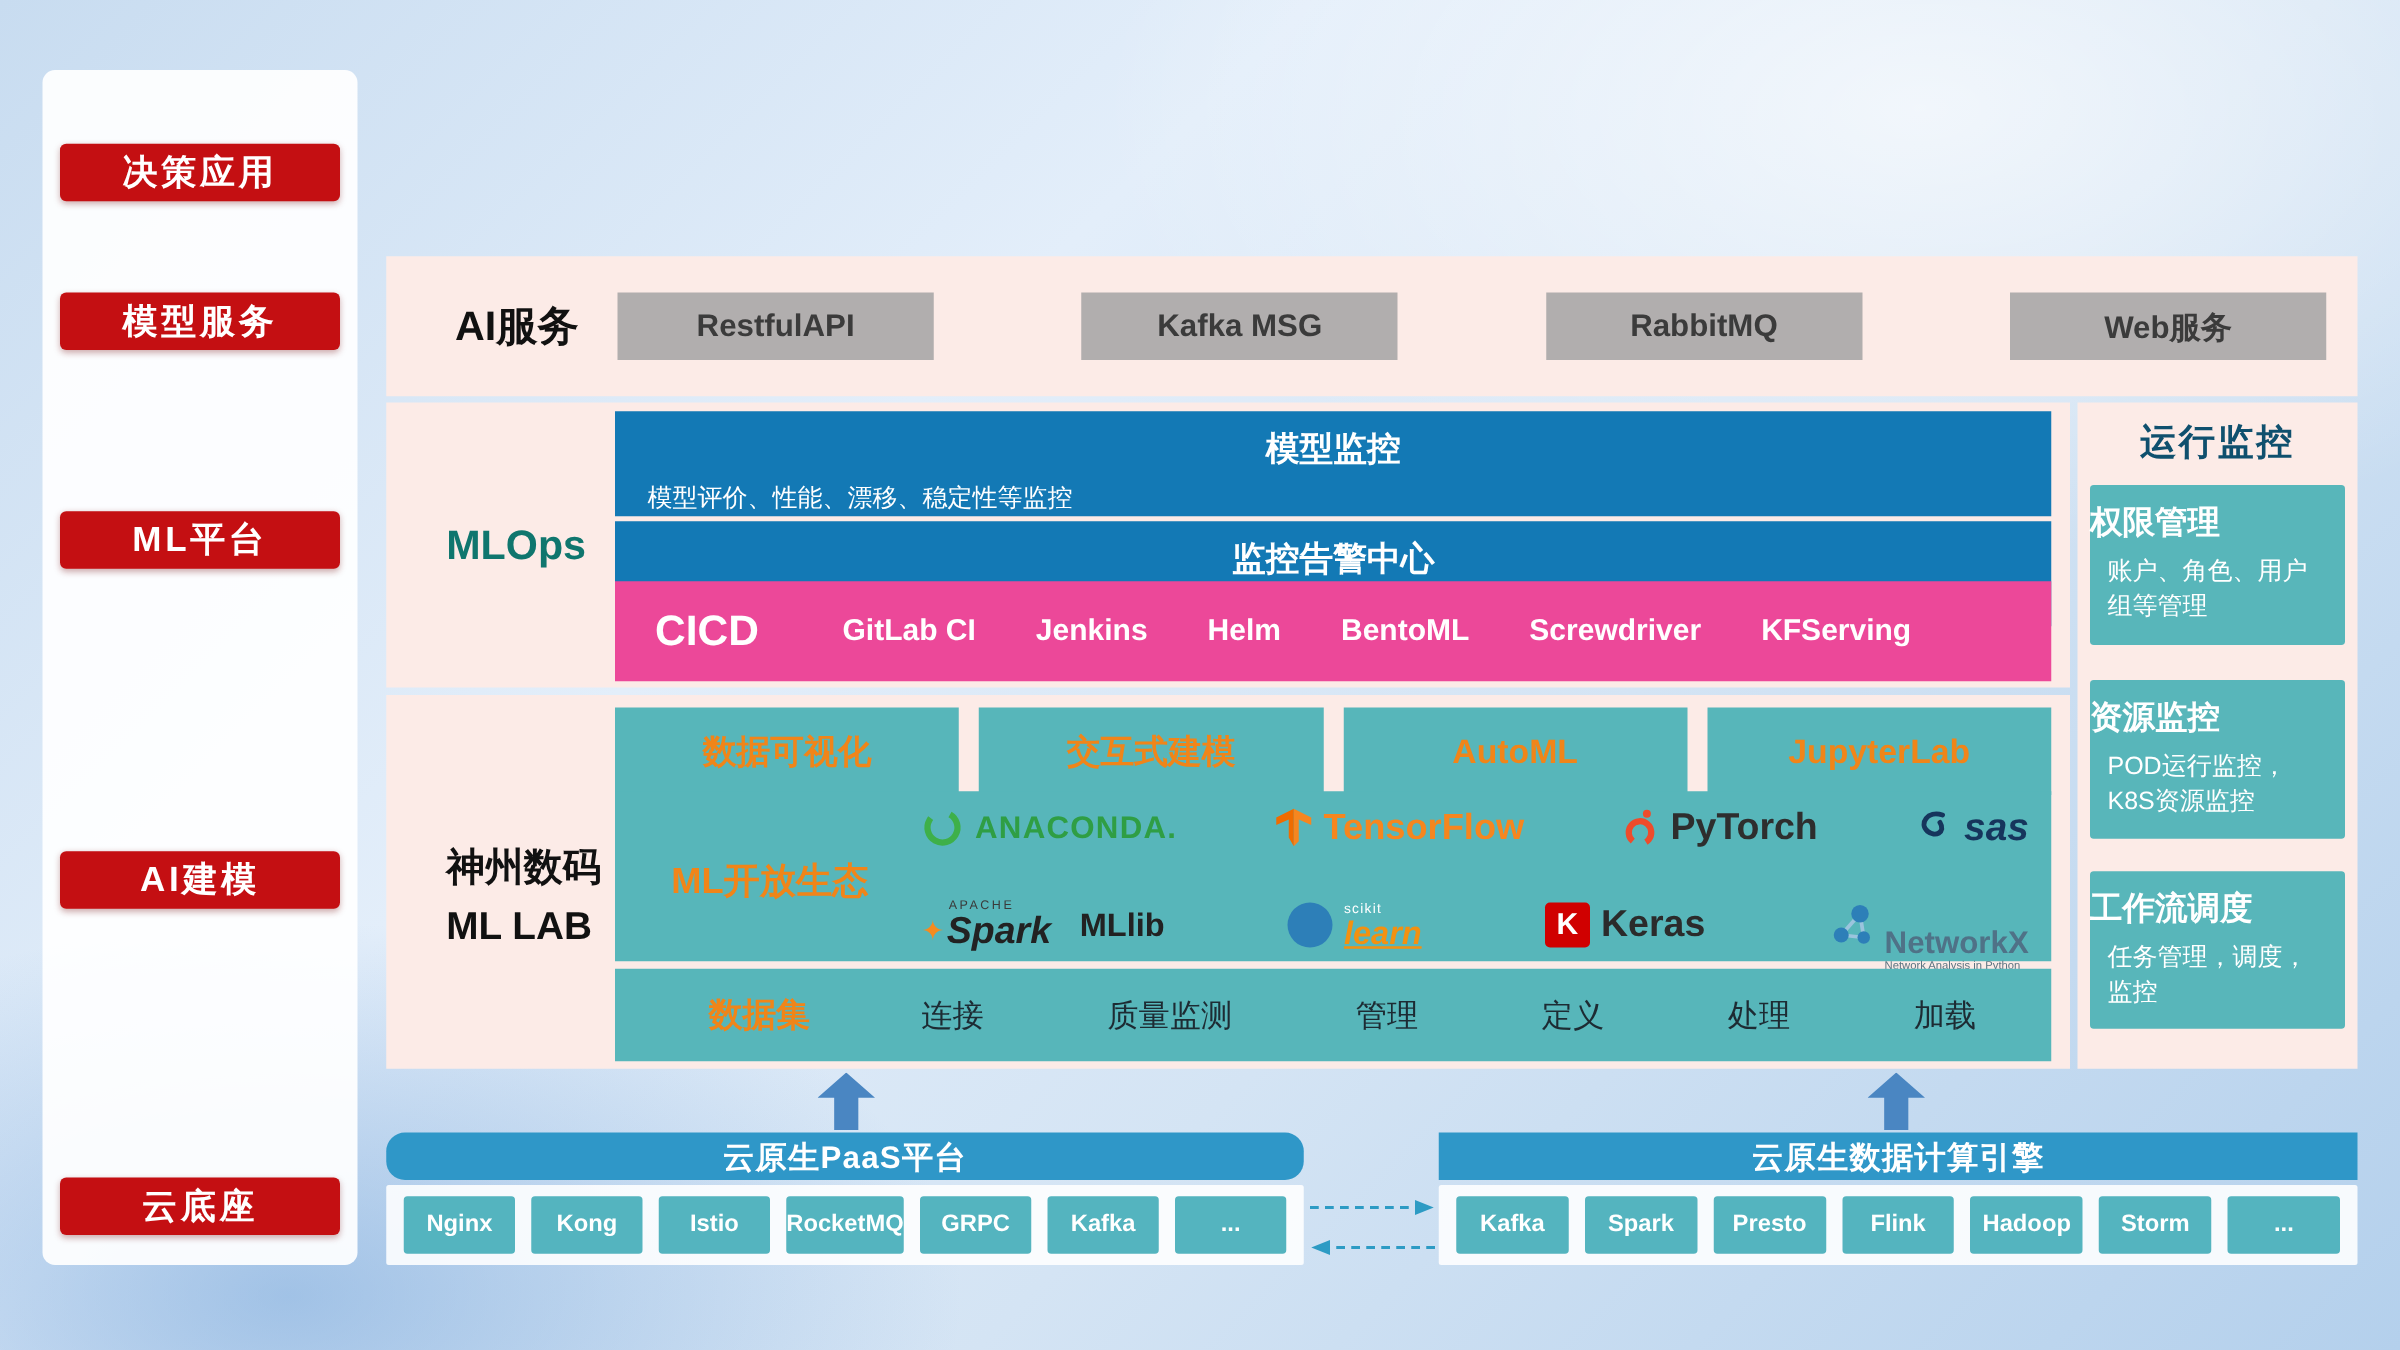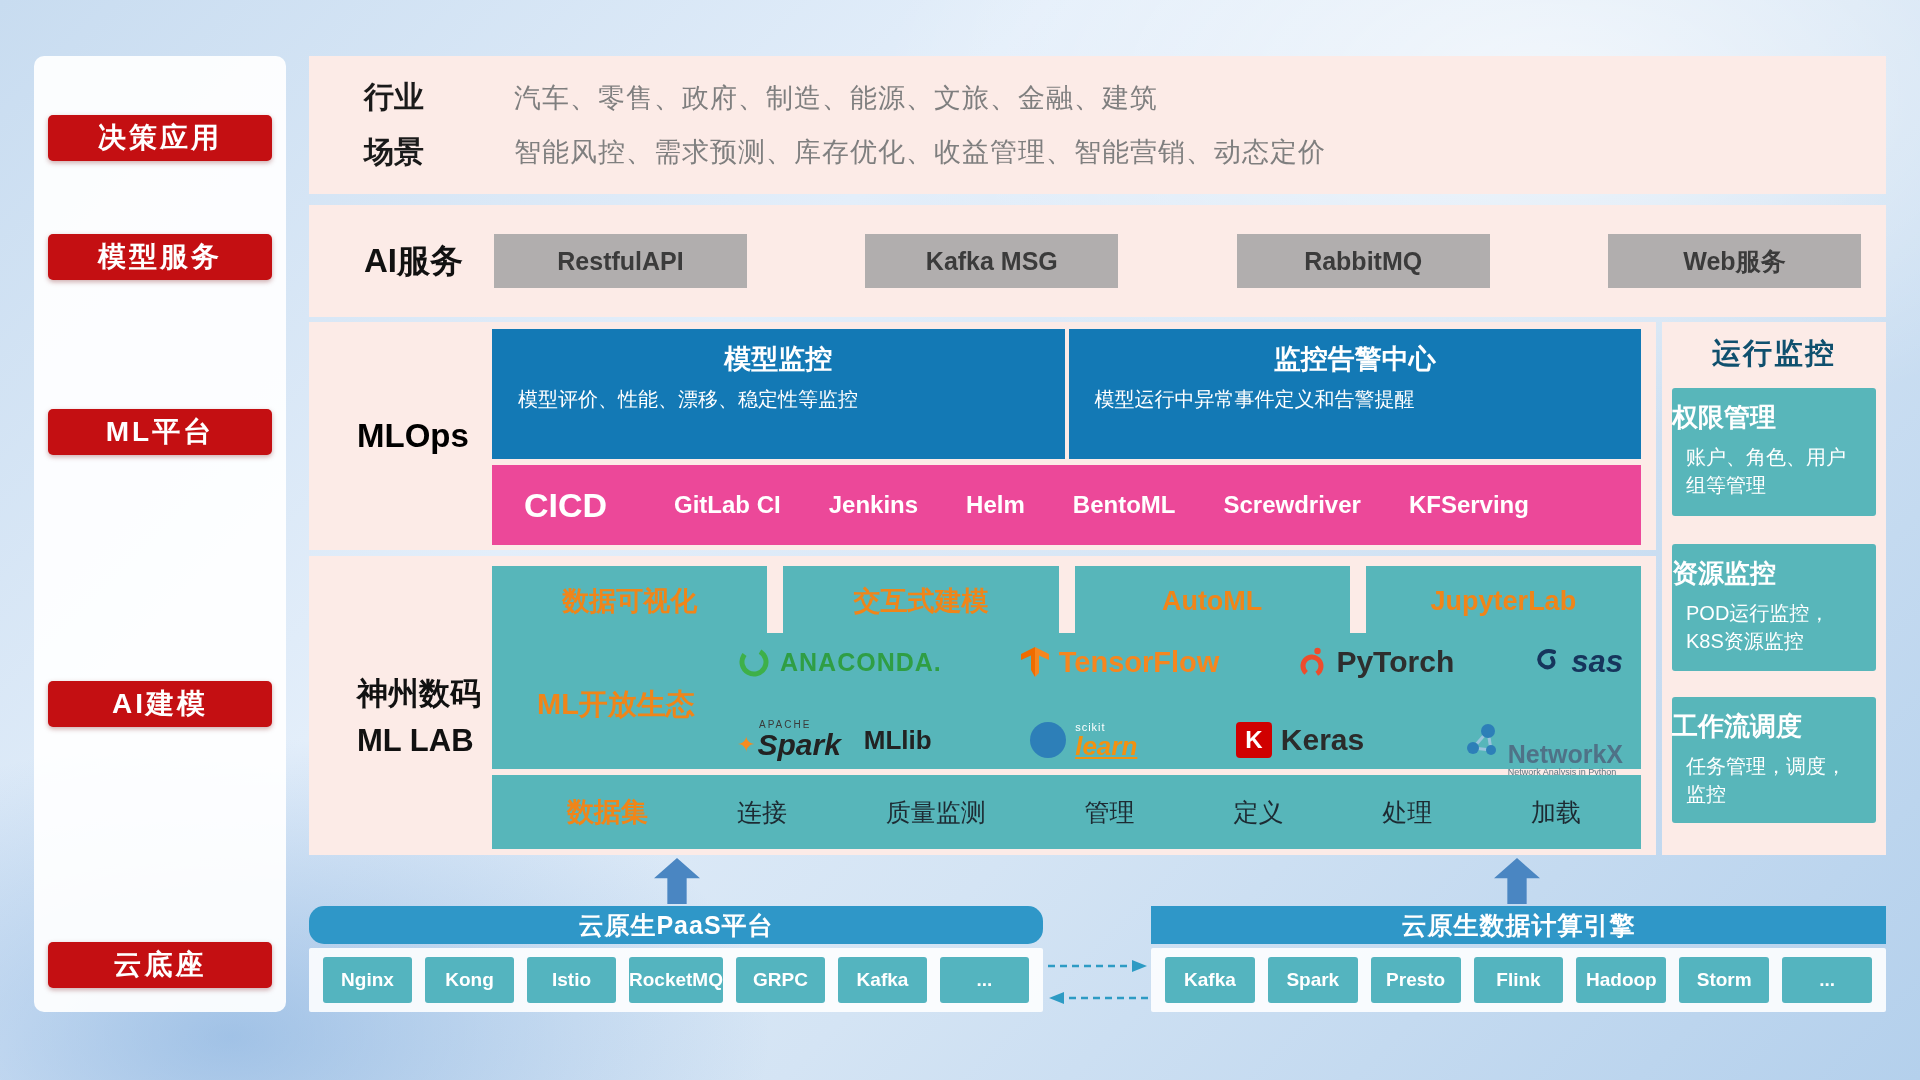--- a/index.html
+++ b/index.html
@@ -25,22 +25,22 @@
   .ind-label{width:150px;font-size:30px;font-weight:bold;color:#1a1a1a;}
   .ind-value{font-size:27px;color:#7f7f7f;letter-spacing:1px;}
   .aiservice{left:309px;top:205px;width:1577px;height:112px;display:flex;align-items:center;
     padding:0 25px 0 55px;}
   .ai-label{width:130px;font-size:33px;font-weight:bold;color:#111;}
   .ai-btns{flex:1;display:flex;justify-content:space-between;}
   .gray-btn{width:253px;height:54px;background:#b1aeae;color:#3b3b3b;font-size:25px;
     font-weight:bold;display:flex;align-items:center;justify-content:center;}
   
   .mlops{left:309px;top:322px;width:1347px;height:228px;}
-  .mlops-label{position:absolute;left:48px;top:95px;font-size:33px;font-weight:bold;color:#000000;}
-  .mlops-cards{position:absolute;left:183px;right:15px;top:7px;height:130px;display:flex;gap:4px;}
+  .mlops-label{position:absolute;left:48px;top:95px;font-size:33px;font-weight:bold;color:#0f766e;}
+  .mlops-cards{position:absolute;left:183px;right:15px;top:7px;height:130px;display:flex;gap:4px;flex-direction:column;}
   .blue-card{flex:1;background:#1379b5;color:#fff;}
   .blue-card .t{text-align:center;font-size:27px;font-weight:bold;margin-top:12px;}
   .blue-card .d{font-size:20px;margin:8px 26px 0;line-height:1.4;}
   .cicd{position:absolute;left:183px;right:15px;top:143px;height:80px;background:#ec4899;
     display:flex;align-items:center;color:#fff;padding:0 112px 0 32px;}
   .cicd-label{font-size:34px;font-weight:bold;width:150px;}
   .cicd-items{flex:1;display:flex;justify-content:space-between;font-size:24px;font-weight:bold;}
   
   .mllab{left:309px;top:556px;width:1347px;height:299px;}
   .mllab-label{position:absolute;left:48px;top:115px;font-size:31px;font-weight:bold;color:#111;line-height:1.5;}
@@ -103,30 +103,20 @@
 <div class="canvas">
 
   <div class="sidebar">
     <div class="red-btn" style="top:59px">决策应用</div>
     <div class="red-btn" style="top:178px">模型服务</div>
     <div class="red-btn" style="top:353px">ML平台</div>
     <div class="red-btn" style="top:625px">AI建模</div>
     <div class="red-btn" style="top:886px">云底座</div>
   </div>
 
-  <div class="panel industry">
-    <div class="ind-row">
-      <span class="ind-label">行业</span>
-      <span class="ind-value">汽车、零售、政府、制造、能源、文旅、金融、建筑</span>
-    </div>
-    <div class="ind-row">
-      <span class="ind-label">场景</span>
-      <span class="ind-value">智能风控、需求预测、库存优化、收益管理、智能营销、动态定价</span>
-    </div>
-  </div>
 
   <div class="panel aiservice">
     <span class="ai-label">AI服务</span>
     <div class="ai-btns">
       <span class="gray-btn">RestfulAPI</span>
       <span class="gray-btn">Kafka MSG</span>
       <span class="gray-btn">RabbitMQ</span>
       <span class="gray-btn">Web服务</span>
     </div>
   </div>

